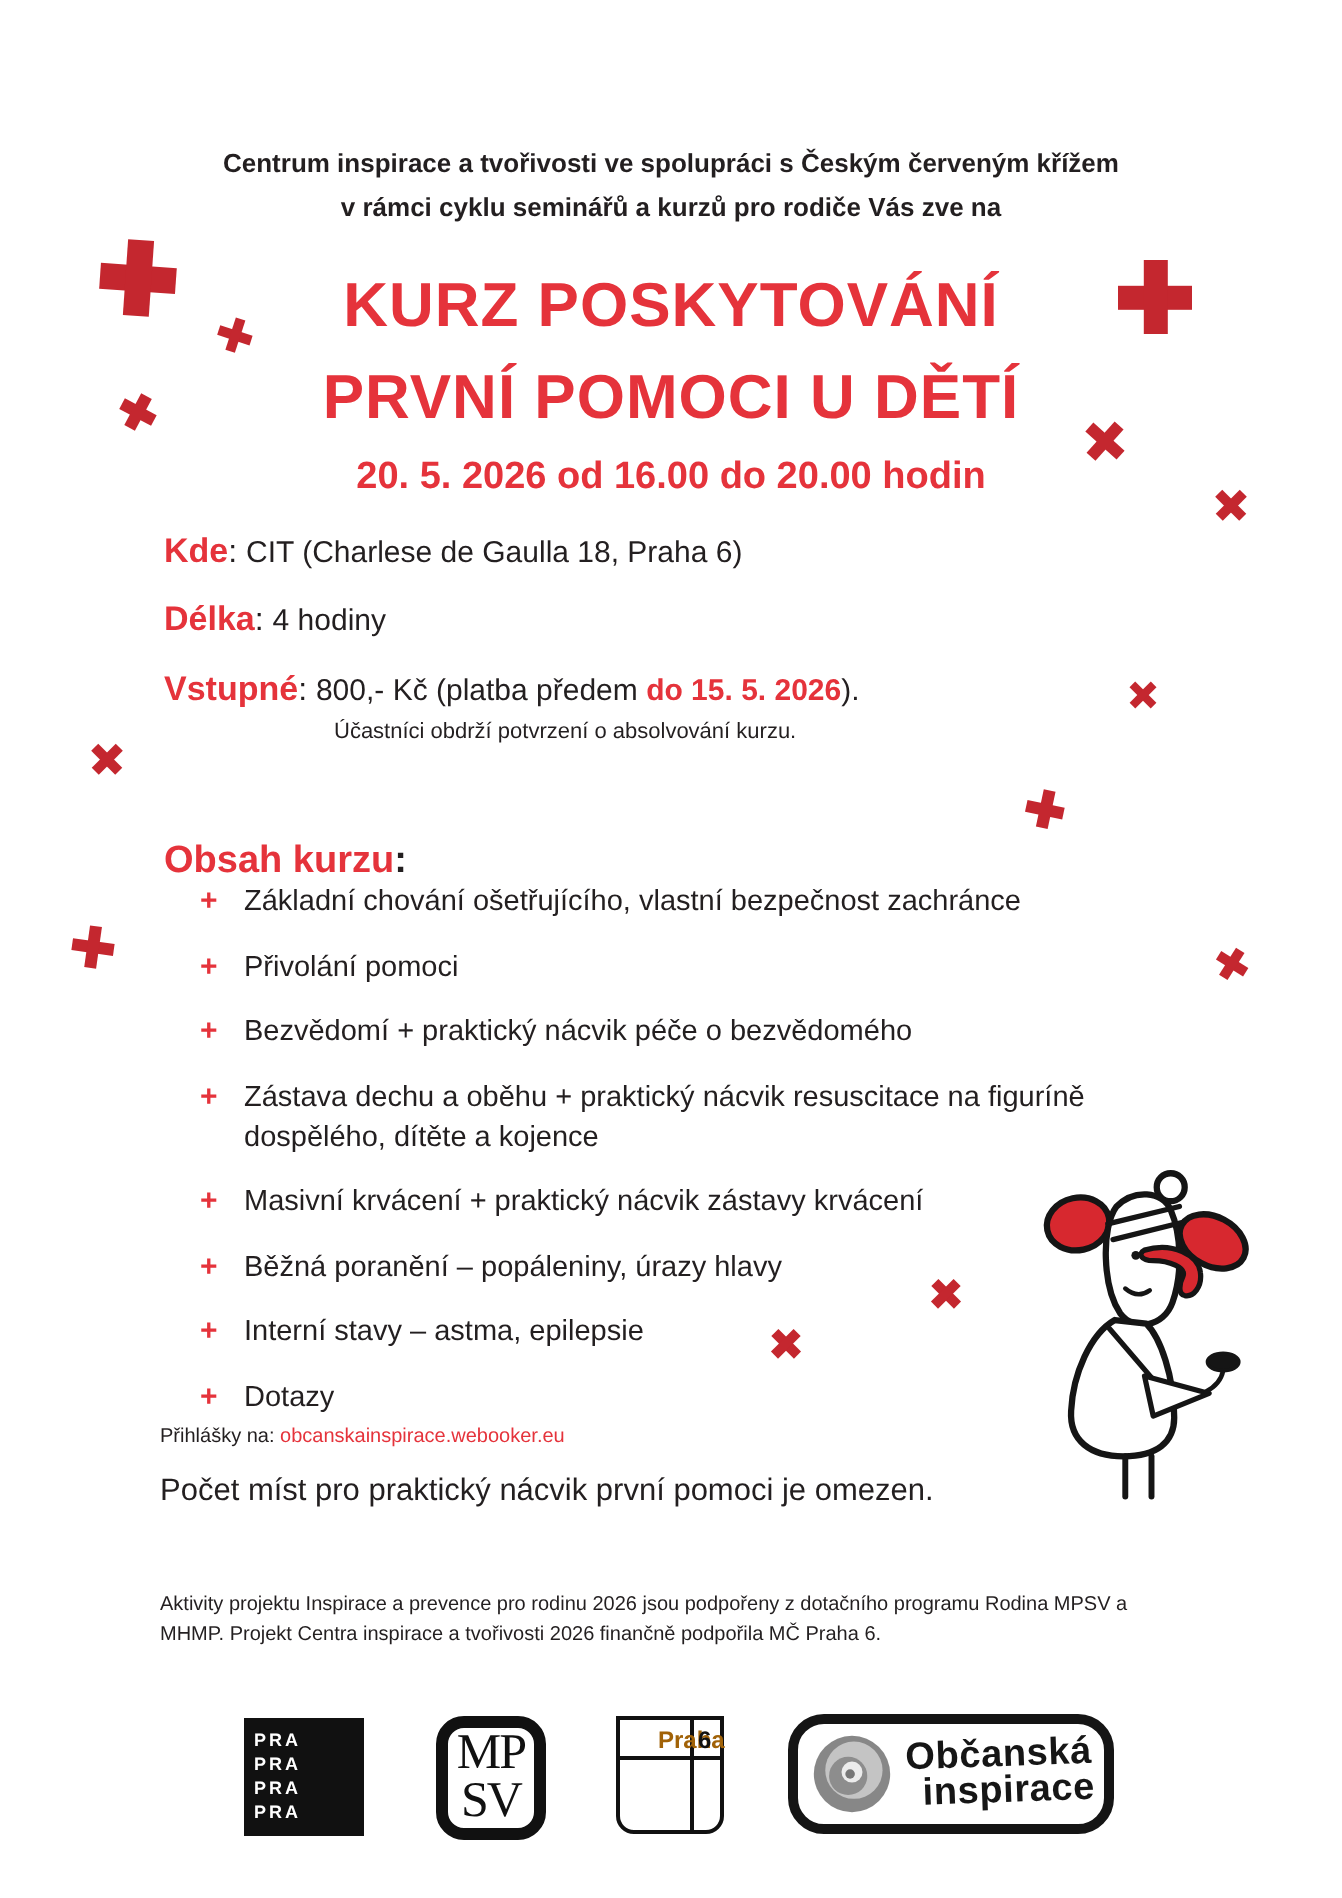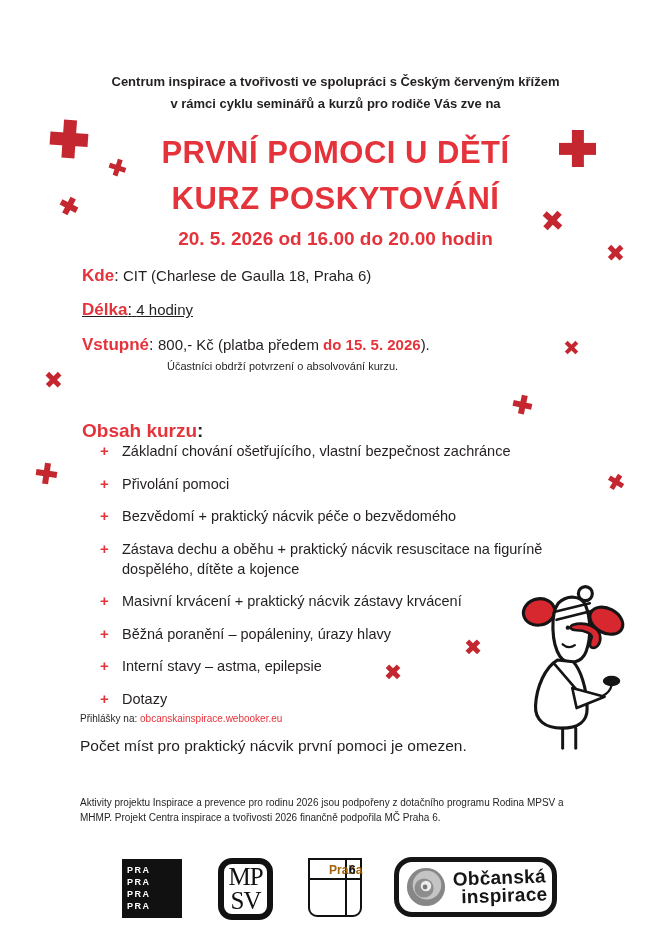--- a/index.html
+++ b/index.html
@@ -80,31 +80,31 @@
   <div class="cross" style="left:608px;top:474px;width:16px;height:16px;transform:rotate(32deg);"></div>
   <div class="cross" style="left:465px;top:639px;width:16px;height:16px;transform:rotate(45deg);"></div>
   <div class="cross" style="left:385px;top:664px;width:16px;height:16px;transform:rotate(45deg);"></div>
 
   <div class="intro">
     <div>Centrum inspirace a tvořivosti ve spolupráci s Českým červeným křížem</div>
     <div>v rámci cyklu seminářů a kurzů pro rodiče Vás zve na</div>
   </div>
 
   <div class="title">
+    <div>KURZ POSKYTOVÁNÍ</div>
     <div>PRVNÍ POMOCI U DĚTÍ</div>
-    <div>KURZ POSKYTOVÁNÍ</div>
   </div>
 
   <div class="datetime">20. 5. 2026 od 16.00 do 20.00 hodin</div>
 
   <div class="inforow" style="top:266px;">
     <span class="lbl">Kde</span><span class="colon">:</span>
     <span class="val">CIT (Charlese de Gaulla 18, Praha 6)</span>
   </div>
-  <div class="inforow" style="top:300px;text-decoration:underline;">
+  <div class="inforow" style="top:300px;">
     <span class="lbl">Délka</span><span class="colon">:</span>
     <span class="val">4 hodiny</span>
   </div>
   <div class="inforow" style="top:335px;">
     <span class="lbl">Vstupné</span><span class="colon">:</span>
     <span class="val pre">800,- Kč (platba předem </span><span class="hl">do 15. 5. 2026</span><span class="val">).</span>
   </div>
   <div class="vstupne-note">Účastníci obdrží potvrzení o absolvování kurzu.</div>
 
   <div class="obsah">

